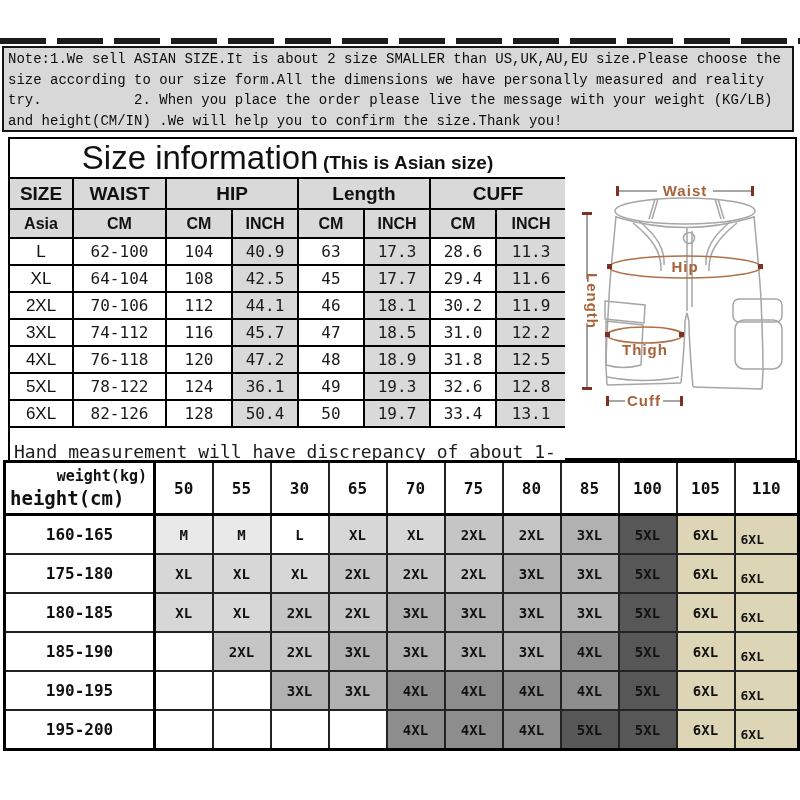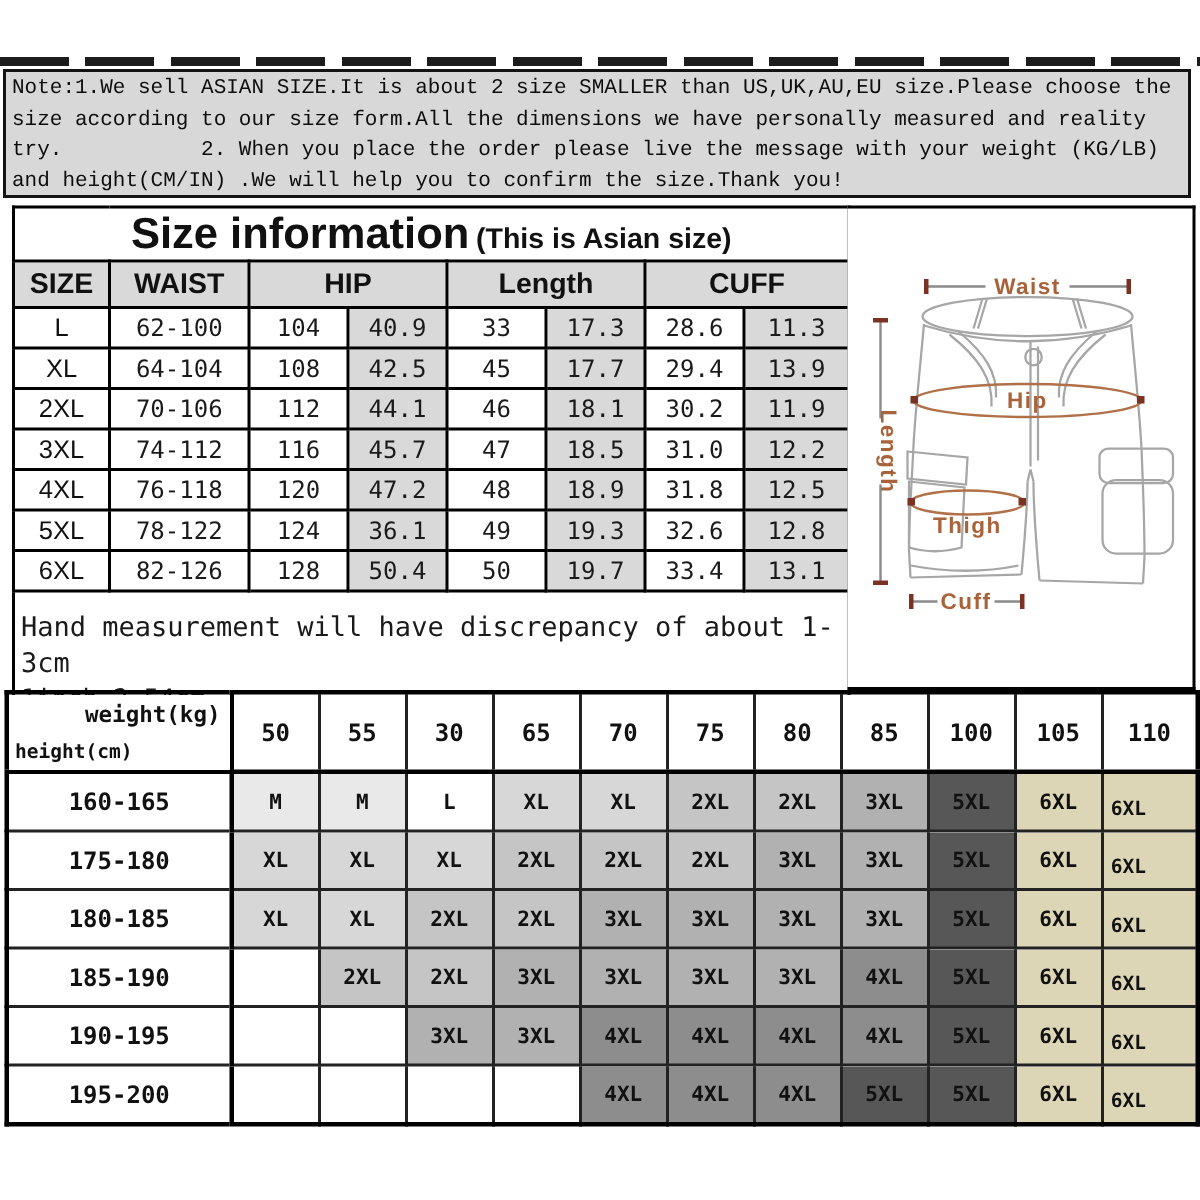--- a/index.html
+++ b/index.html
@@ -16,21 +16,21 @@
     font-family:"Liberation Mono","DejaVu Sans Mono",monospace;
     font-size:14px;line-height:20.5px;color:#0d0d0d;}
   .note-box div{white-space:pre;}
 
   
   table{border-collapse:collapse;table-layout:fixed;}
   .size-table{position:absolute;top:137px;left:8px;width:557px;}
   .size-table th,.size-table td{border:2px solid #000;text-align:center;vertical-align:middle;
     overflow:hidden;padding:0;}
   .size-table .title-row th{background:#fff;height:34px;border-bottom:2px solid #000;}
-  .t-main{font-size:29px;font-weight:bold;letter-spacing:0;margin-top:20px;}
+  .t-main{font-size:33px;font-weight:normal;letter-spacing:0;margin-top:20px;}
   .t-sub{font-size:19px;font-weight:bold;}
   .size-table .grp th{background:#d9d9d9;height:29px;font-size:19px;font-weight:bold;}
   .size-table .unit th{background:#d9d9d9;height:27px;font-size:16px;font-weight:bold;}
   .size-table tbody td{height:25px;background:#fff;
     font-family:"DejaVu Sans Mono",monospace;font-size:16px;color:#1a1a1a;}
   .size-table tbody td.c-size{font-family:"Liberation Sans",sans-serif;font-size:17px;color:#111;}
   .size-table tbody td.shaded{background:#d9d9d9;}
   .size-table .foot td{height:50px;background:#fff;text-align:left;vertical-align:middle;
     padding:0 0 0 4px;}
   .foot-l1{font-size:18px;line-height:24px;margin-top:12px;}
@@ -45,21 +45,21 @@
   .fit-table th,.fit-table td{border:2px solid #222;overflow:hidden;padding:0;
     font-family:"DejaVu Sans Mono",monospace;}
   .fit-table thead th{height:50px;background:#fff;font-size:16px;font-weight:bold;
     border-bottom:3px solid #000;}
   .corner-cell{position:relative;border-right:3px solid #000 !important;
     background:
       linear-gradient(to bottom right,
         rgba(0,0,0,0) calc(50% - 2px),#000 calc(50% - 2px),#000 calc(50% + 2px),
         rgba(0,0,0,0) calc(50% + 2px)) #fff;}
   .corner-weight{position:absolute;top:4px;right:6px;font-size:15px;font-weight:bold;}
-  .corner-height{position:absolute;bottom:4px;left:4px;font-size:13px;font-weight:bold;margin-top:32px;}
+  .corner-height{position:absolute;bottom:4px;left:4px;font-size:19px;font-weight:bold;margin-top:32px;}
   .fit-table tbody th{height:27px;background:#fff;font-size:16px;font-weight:bold;
     border-right:3px solid #000;}
   .fit-table tbody td{height:27px;background:#fff;text-align:center;vertical-align:middle;
     font-size:14px;font-weight:bold;color:#111;}
   .fit-table tbody td.col-last{text-align:left;padding:10px 0 0 5px;font-size:13px;}
 </style>
 </head>
 <body>
 
 <div id="screen">
@@ -88,41 +88,51 @@
       <tr class="title-row">
         <th colspan="8"><span class="t-main">Size information</span> <span class="t-sub">(This is Asian size)</span></th>
       </tr>
       <tr class="grp">
         <th>SIZE</th>
         <th>WAIST</th>
         <th colspan="2">HIP</th>
         <th colspan="2">Length</th>
         <th colspan="2">CUFF</th>
       </tr>
+      <tr class="unit">
+        <th>Asia</th>
+        <th>CM</th>
+        <th>CM</th>
+        <th>INCH</th>
+        <th>CM</th>
+        <th>INCH</th>
+        <th>CM</th>
+        <th>INCH</th>
+      </tr>
     </thead>
     <tbody>
         <tr>
           <td class="c-size">L</td>
           <td>62-100</td>
           <td>104</td>
           <td class="shaded">40.9</td>
-          <td>33</td>
+          <td>63</td>
           <td class="shaded">17.3</td>
           <td>28.6</td>
           <td class="shaded">11.3</td>
         </tr>
         <tr>
           <td class="c-size">XL</td>
           <td>64-104</td>
           <td>108</td>
           <td class="shaded">42.5</td>
           <td>45</td>
           <td class="shaded">17.7</td>
           <td>29.4</td>
-          <td class="shaded">13.9</td>
+          <td class="shaded">11.6</td>
         </tr>
         <tr>
           <td class="c-size">2XL</td>
           <td>70-106</td>
           <td>112</td>
           <td class="shaded">44.1</td>
           <td>46</td>
           <td class="shaded">18.1</td>
           <td>30.2</td>
           <td class="shaded">11.9</td>

